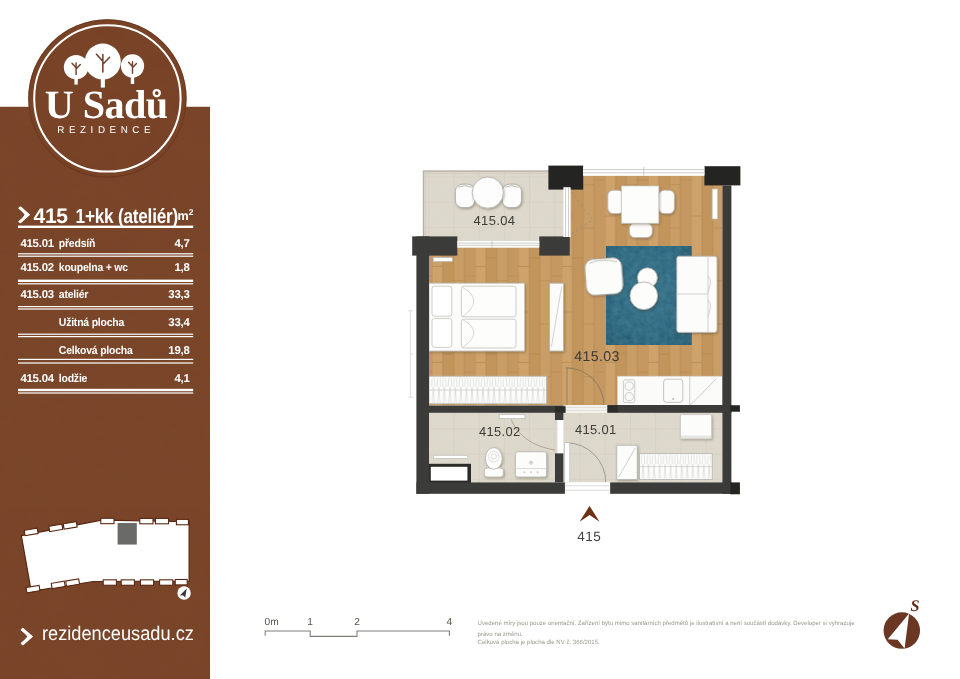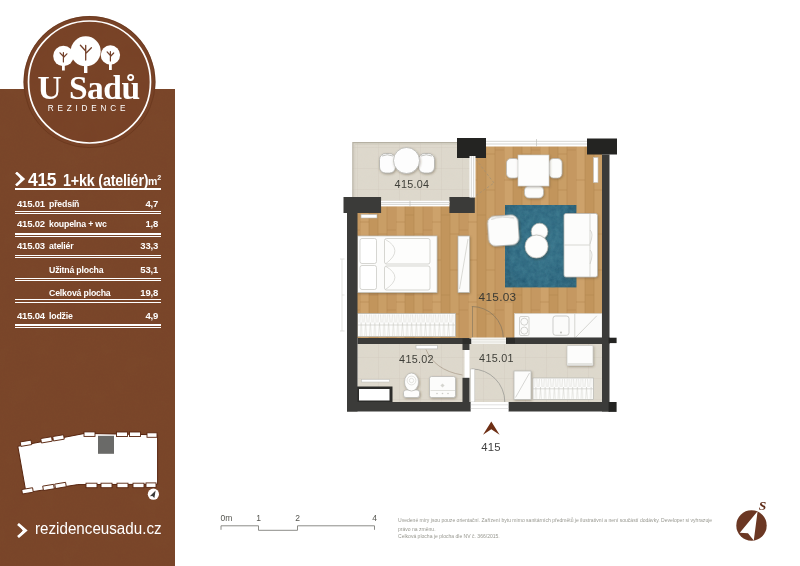--- a/index.html
+++ b/index.html
@@ -120,42 +120,42 @@
       <span class="val">33,3</span>
     </div>
 
   <div class="rule" style="top:254.5px">
       <div class="a"></div>
       <div class="b"></div>
     </div>
 
   <div class="row" style="top:264.2px">
       <span class="name">Užitná plocha</span>
-      <span class="val">53,1</span>
+      <span class="val">33,4</span>
     </div>
 
   <div class="rule" style="top:277.5px">
       <div class="a"></div>
       <div class="b"></div>
     </div>
 
   <div class="row" style="top:286.7px">
       <span class="name">Celková plocha</span>
       <span class="val">19,8</span>
     </div>
 
   <div class="rule" style="top:298.8px">
       <div class="a"></div>
       <div class="b"></div>
     </div>
 
   <div class="row" style="top:310px">
       <span class="code">415.04</span>
       <span class="name">lodžie</span>
-      <span class="val">4,9</span>
+      <span class="val">4,1</span>
     </div>
 
   <div class="rule" style="top:324.2px">
       <div class="a"></div>
       <div class="b"></div>
     </div>
 
   <div class="abs" style="left:0;top:519px;width:175px;color:#fff">
 
     <svg class="abs" style="left:16.5px;top:3.5px" width="12" height="15">

